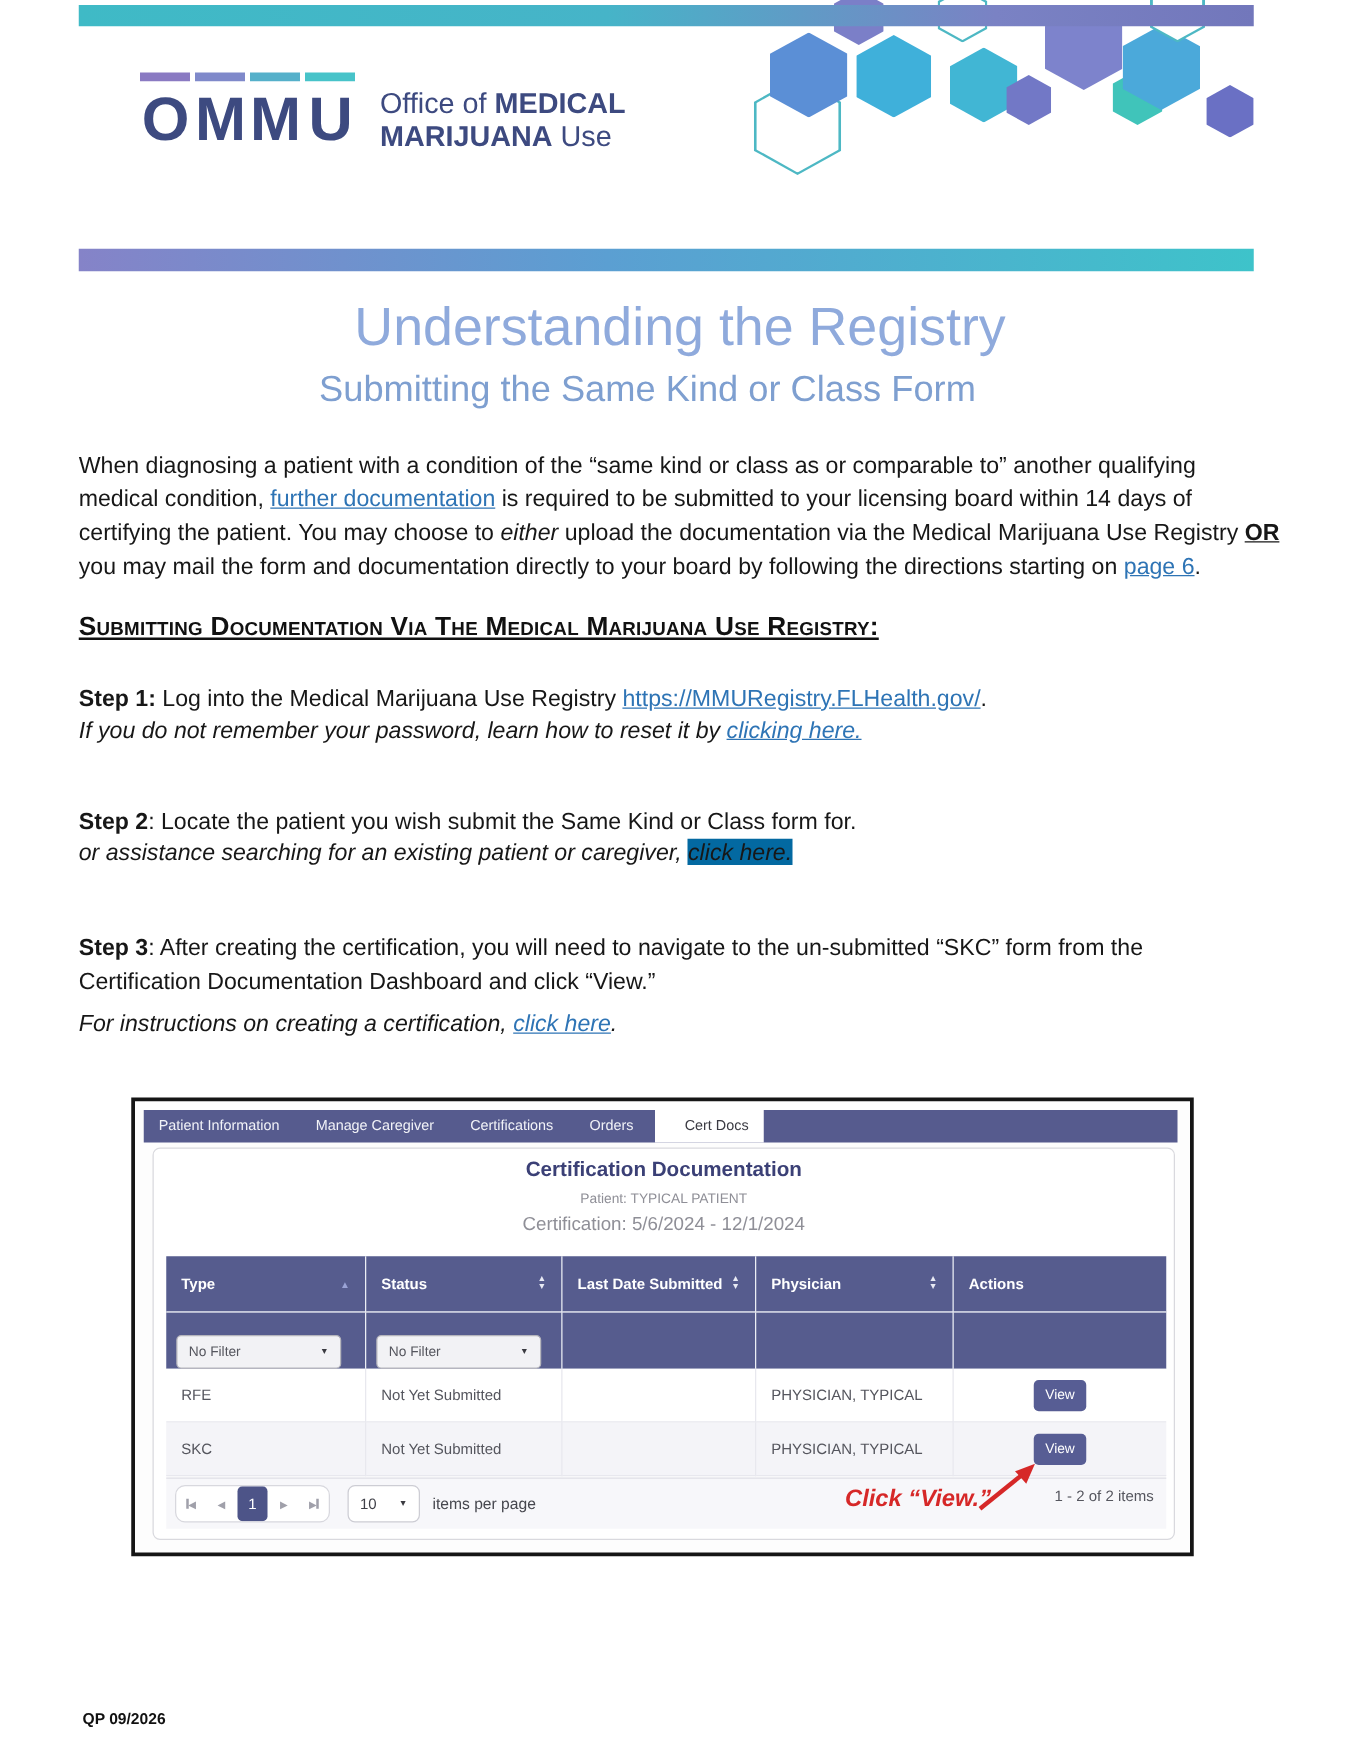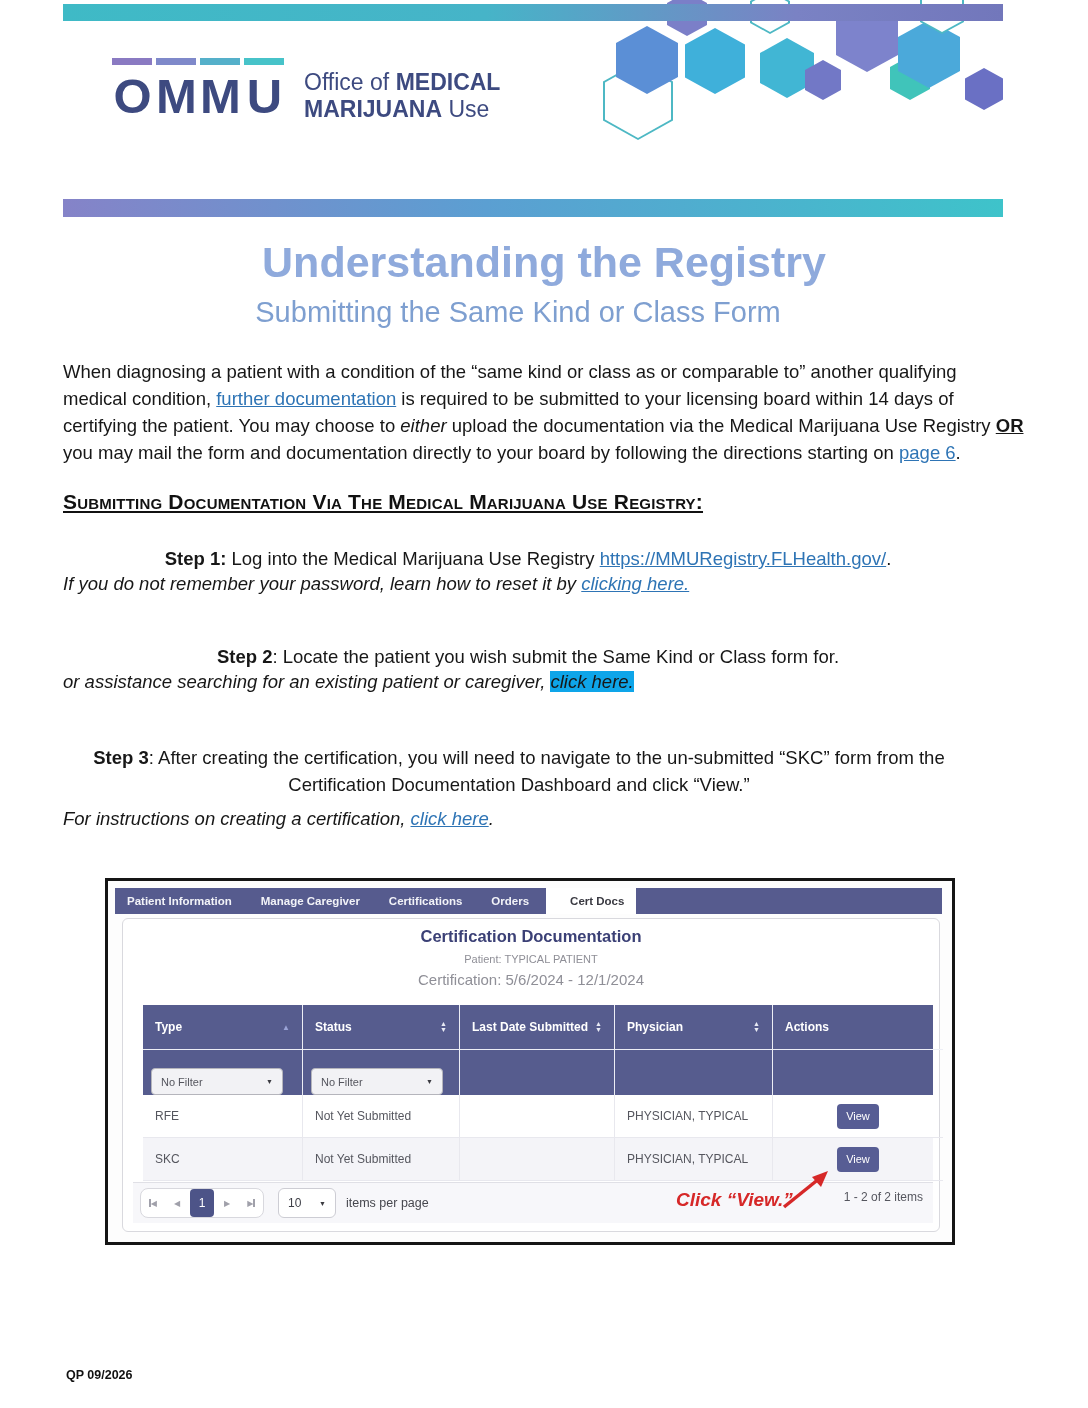--- a/index.html
+++ b/index.html
@@ -21,51 +21,51 @@
   .ommu-dash { width:40px; height:7px; margin-bottom:6px; }
   .ommu-char { font-size:49px; font-weight:bold; color:#3d4a80; line-height:50px; letter-spacing:-1px; }
   .office-text { margin-left:20px; margin-top:11px; color:#3d4a80; font-size:23px; line-height:27px; }
   .office-text .lt { font-weight:normal; }
   .office-text .bd { font-weight:bold; }
   .tagline { position:absolute; left:100px; top:148px; width:400px; text-align:center;
     color:#53b6c2; font-size:19px; font-weight:bold; z-index:4; }
 
   
   .doc-title { position:absolute; left:0; top:238px; width:1088px; text-align:center;
-    color:#8faadc; font-size:43px; font-weight:bold; }
+    color:#8faadc; font-size:43px; font-weight:normal; }
   .doc-subtitle { position:absolute; left:0; top:296px; width:1036px; text-align:center;
     color:#7e9fd0; font-size:29px; }
   .intro { position:absolute; left:63px; top:358px; width:962px; font-size:18.5px; line-height:27px; color:#171717; }
   a.doclink { color:#2e74b5; text-decoration:underline; cursor:pointer; }
   .it { font-style:italic; }
   .bold-underline { font-weight:bold; text-decoration:underline; }
   .section-heading { position:absolute; left:63px; top:490px; font-size:21px; font-weight:bold;
     font-variant:small-caps; text-decoration:underline; color:#111; letter-spacing:0.2px; }
-  .step-line { position:absolute; left:63px; width:930px; font-size:18.5px; line-height:27px; color:#171717;text-align:center; }
+  .step-line { position:absolute; left:63px; width:930px; font-size:18.5px; line-height:27px; color:#171717; }
   .step-label { font-weight:bold; }
   .note-line { position:absolute; left:63px; width:930px; font-size:18.5px; line-height:26px; font-style:italic; color:#171717; }
-  .hl { background:#0ea5e9; }
+  .hl { background:#0369a1; }
 
   
   .frame { position:absolute; left:105px; top:878px; width:850px; height:367px;
     border:3px solid #151515; background:#fdfdfd; z-index:2; }
   .tab-bar { position:absolute; left:7px; top:7px; width:827px; height:26px; background:#565b8e;
     display:flex; align-items:stretch; }
   .tab { display:flex; align-items:center; padding:0 12px; margin-right:5px; color:#f2f3f8;
-    font-size:11.5px; white-space:nowrap; cursor:pointer;font-weight:bold; }
+    font-size:11.5px; white-space:nowrap; cursor:pointer; }
   .tab.active { background:#ffffff; color:#3a3a42;padding-left:24px; }
   .card { position:absolute; left:14px; top:37px; width:818px; height:314px; background:#fff;
     border:1px solid #d9d9de; border-radius:6px; }
   .card-title { position:absolute; left:0; top:8px; width:100%; text-align:center;
     color:#3b4076; font-size:16.5px; font-weight:bold; }
   .card-sub1 { position:absolute; left:0; top:34px; width:100%; text-align:center; color:#8f8f97; font-size:11px; }
   .card-sub2 { position:absolute; left:0; top:52px; width:100%; text-align:center; color:#8f8f97; font-size:15px; }
 
   .tbl { position:absolute; left:10px; top:86px; width:800px; font-size:12px; }
-  .tr { display:grid; grid-template-columns:160px 157px 155px 158px 170px;margin-left:10px; }
+  .tr { display:grid; grid-template-columns:160px 157px 155px 158px 170px; }
   .tr.head, .tr.filter { background:#565c8e; color:#fff; }
   .tr.head { height:45px; }
   .tr.head .td { display:flex; align-items:center; padding:0 12px; font-weight:bold;
     border-right:1px solid #eceef5; border-bottom:1px solid #eceef5; justify-content:space-between; cursor:pointer; }
   .tr.head .td:last-child { border-right:none; }
   .sort-both { display:flex; flex-direction:column; line-height:6px; font-size:7px; color:#e8eaf4; }
   .sort-asc { font-size:8px; color:#9aa3d6; }
   .tr.filter { height:45px; }
   .tr.filter .td { display:flex; align-items:flex-end; padding:0 8px; border-right:1px solid #eceef5; }
   .tr.filter .td:last-child { border-right:none; }

